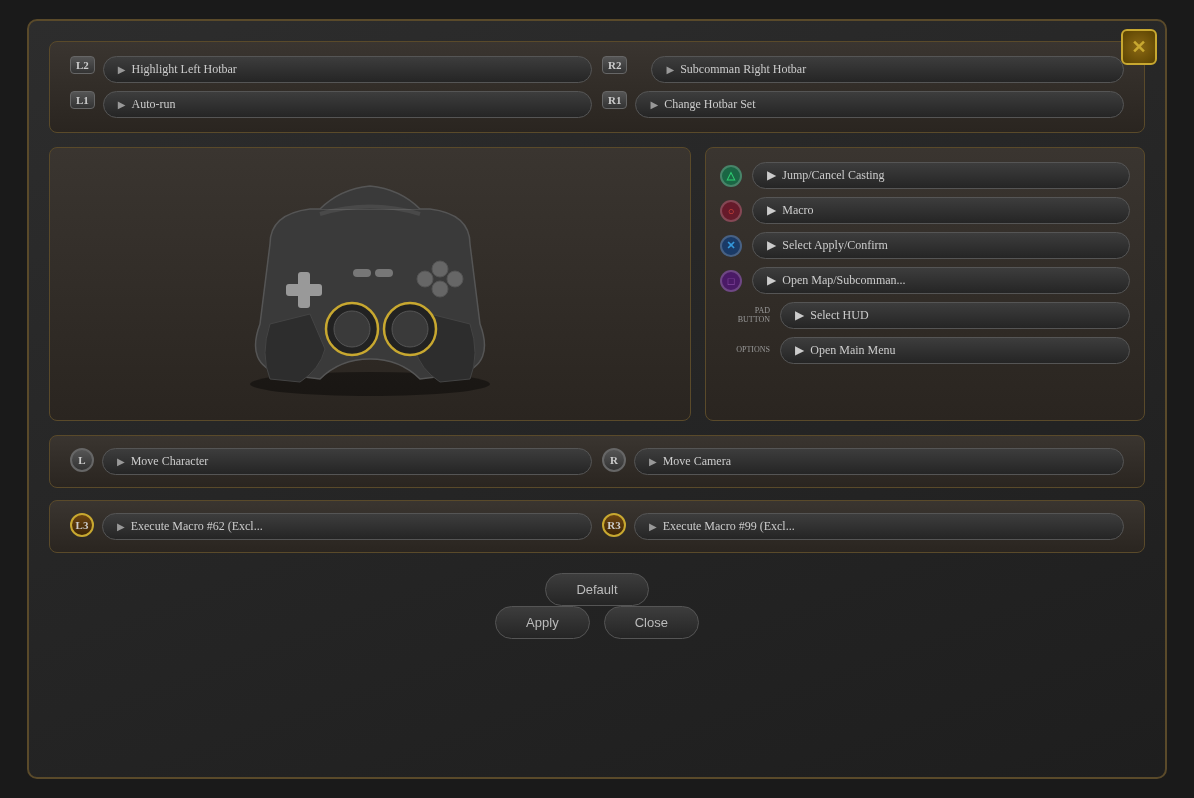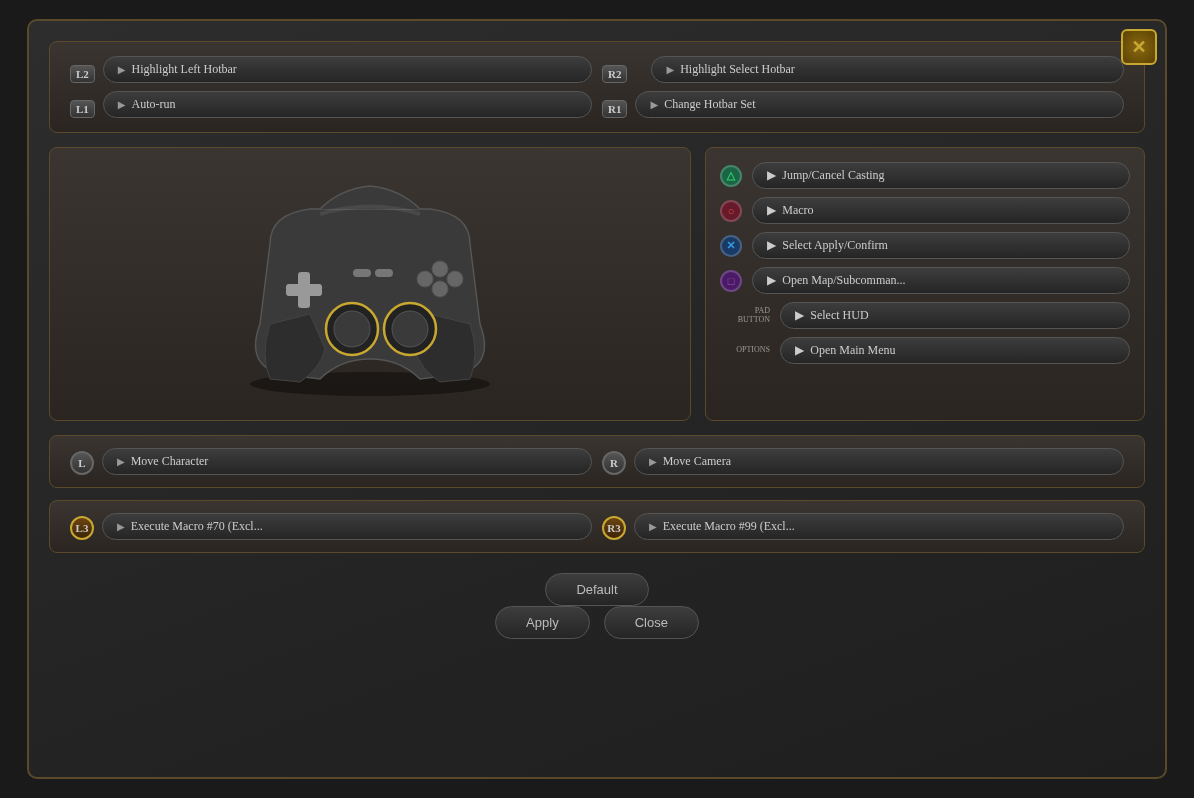--- a/index.html
+++ b/index.html
@@ -45,21 +45,21 @@
       border: 1px solid #5a4a2a;
       border-radius: 8px;
       padding: 14px 20px;
       margin-bottom: 14px;
       display: grid;
       grid-template-columns: 1fr 1fr;
       gap: 10px;
     }
     .button-row {
       display: flex;
-      align-items: flex-end;
+      align-items: flex-start;
       gap: 8px;
     }
     .trigger-label {
       background: linear-gradient(180deg, #555 0%, #333 100%);
       border: 1px solid #666;
       border-radius: 4px;
       color: #ccc;
       font-size: 11px;
       font-weight: bold;
       padding: 2px 5px;
@@ -232,21 +232,21 @@
           <span>Auto-run</span>
         </div>
       </div>
     </div>
 
     <div>
       <div class="button-row" style="margin-bottom:8px;gap:24px;">
         <span class="trigger-label">R2</span>
         <div class="action-btn">
           <span class="play-icon">▶</span>
-          <span>Highlight Select Hotbar</span>
+          <span>Subcomman Right Hotbar</span>
         </div>
       </div>
       <div class="button-row">
         <span class="trigger-label">R1</span>
         <div class="action-btn">
           <span class="play-icon">▶</span>
           <span>Change Hotbar Set</span>
         </div>
       </div>
     </div>
@@ -356,21 +356,21 @@
         <span>Move Camera</span>
       </div>
     </div>
   </div>
 
   <div class="bottom-row" style="margin-bottom:16px;">
     <div class="button-row">
       <span class="stick-label stick-label-l3">L3</span>
       <div class="action-btn">
         <span class="play-icon">▶</span>
-        <span>Execute Macro #70 (Excl...</span>
+        <span>Execute Macro #62 (Excl...</span>
       </div>
     </div>
     <div class="button-row">
       <span class="stick-label stick-label-l3">R3</span>
       <div class="action-btn">
         <span class="play-icon">▶</span>
         <span>Execute Macro #99 (Excl...</span>
       </div>
     </div>
   </div>

